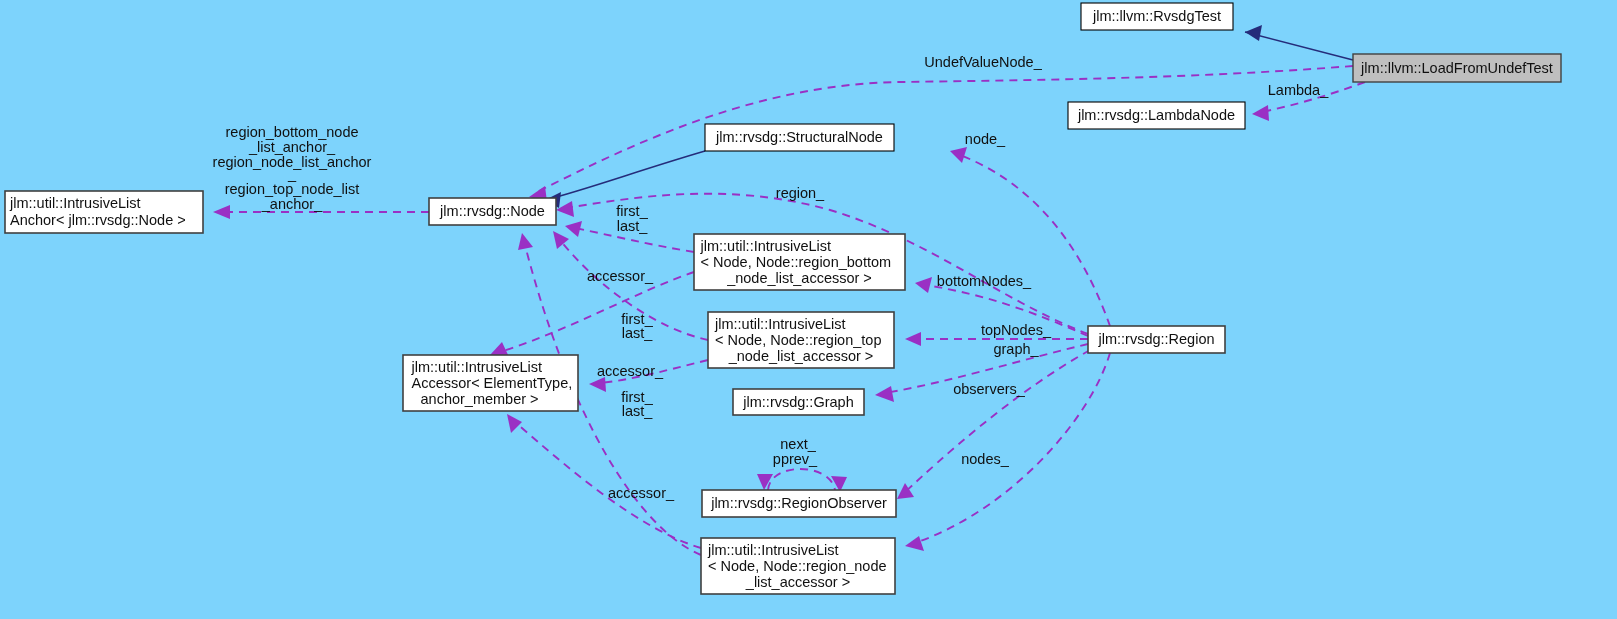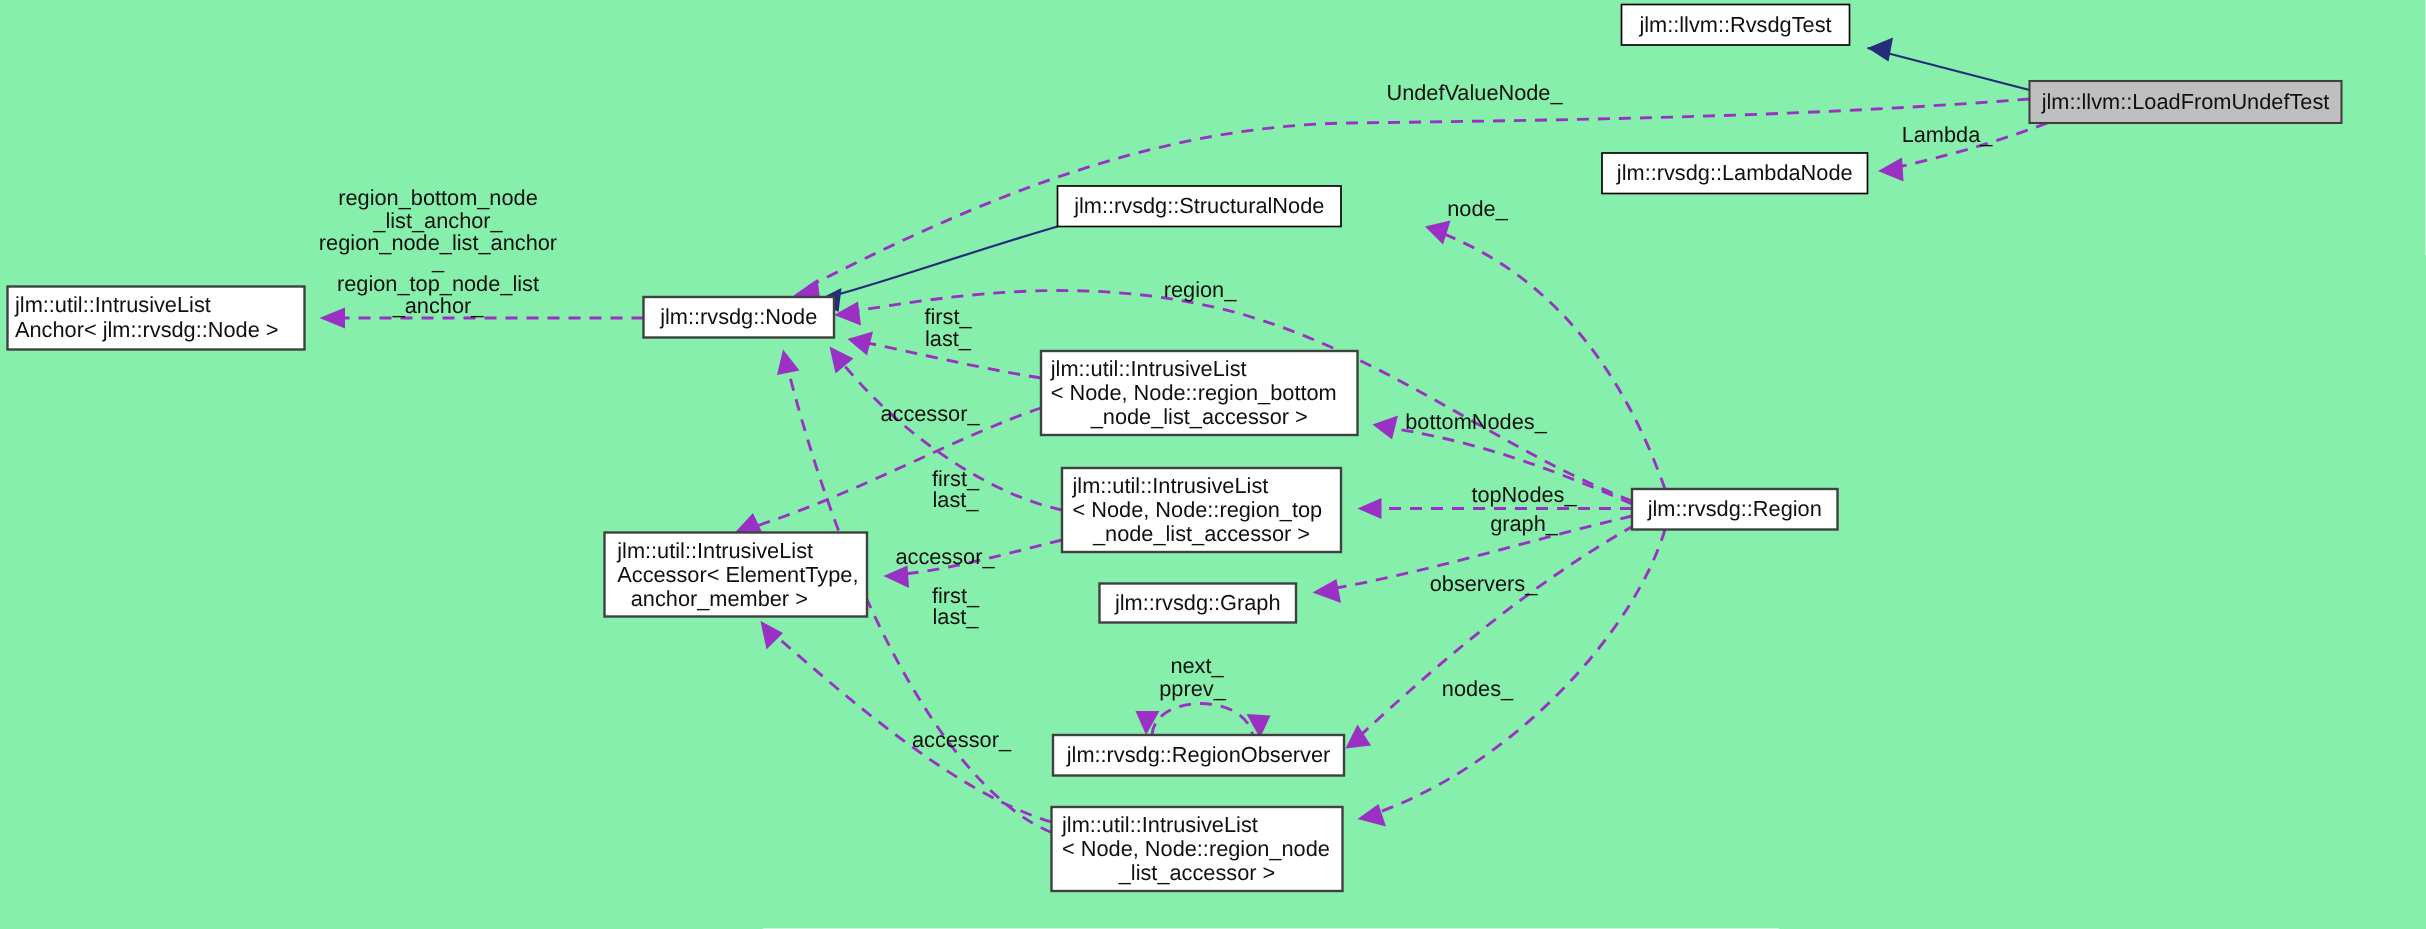--- a/index.html
+++ b/index.html
@@ -4,21 +4,21 @@
 <style>
   html, body {
     margin: 0;
     padding: 0;
     background: #ffffff;
   }
   #diagram-root {
     position: relative;
     width: 1617px;
     height: 619px;
-    background: #86efac;
+    background: #7dd3fc;
     font-family: "Liberation Sans", "DejaVu Sans", sans-serif;
     overflow: hidden;
   }
   svg#graph-canvas {
     position: absolute;
     left: 0;
     top: 0;
     width: 1617px;
     height: 619px;
   }

